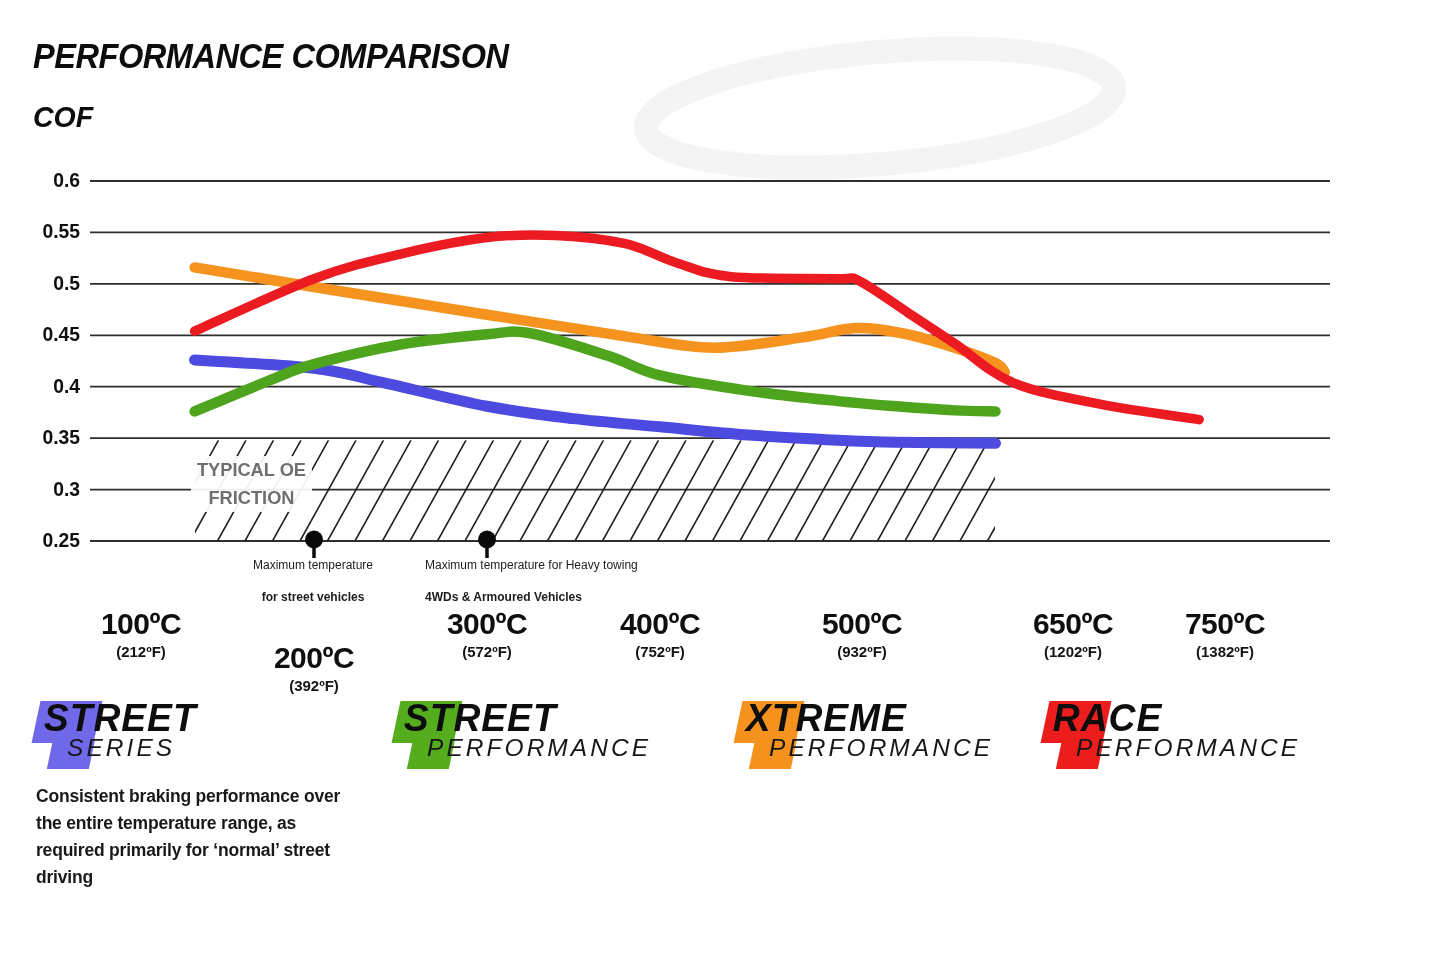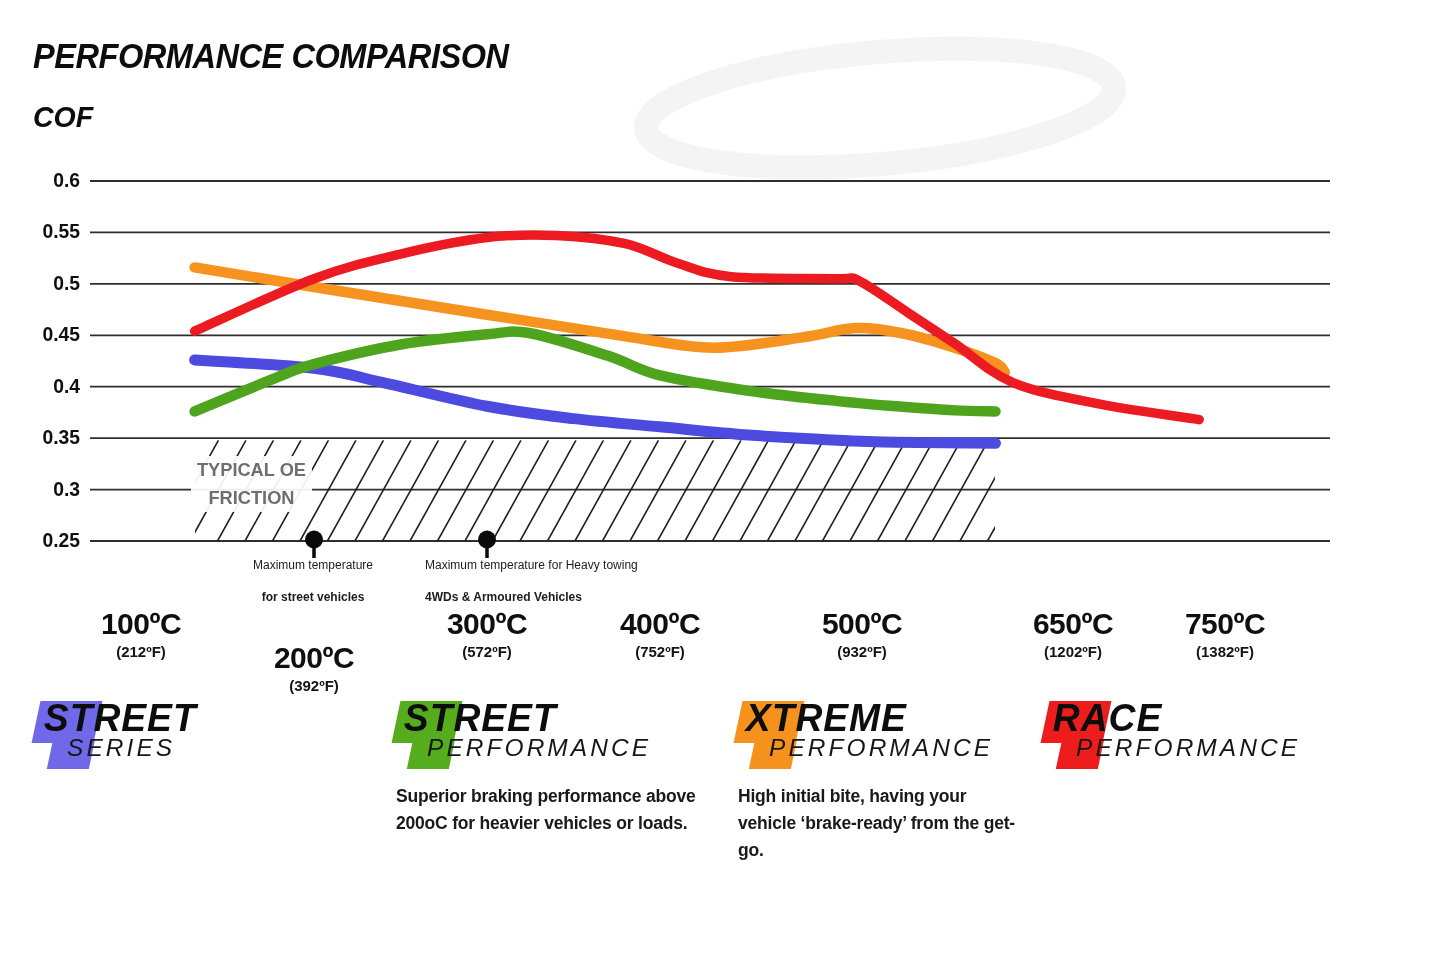--- a/index.html
+++ b/index.html
@@ -160,38 +160,37 @@
     </div>
 
   <div class="legend" id="legend">
       <div class="legend-block" style="left: 36px; width: 330px;">
         <div class="brand">
           <span class="chip" style="background: rgb(111, 104, 233);"></span>
           <span class="chip2" style="background: rgb(111, 104, 233);"></span>
           <div class="w1">STREET</div>
           <div class="w2">SERIES</div>
         </div>
+        <div class="desc">Consistent braking performance over the entire temperature range, as required primarily for ‘normal’ street driving</div>
       </div>
       <div class="legend-block" style="left: 396px; width: 322px;">
         <div class="brand">
           <span class="chip" style="background: rgb(85, 173, 30);"></span>
           <span class="chip2" style="background: rgb(85, 173, 30);"></span>
           <div class="w1">STREET</div>
           <div class="w2">PERFORMANCE</div>
         </div>
-        <div class="desc">Superior braking performance above 200oC for heavier vehicles or loads.</div>
       </div>
       <div class="legend-block" style="left: 738px; width: 285px;">
         <div class="brand">
           <span class="chip" style="background: rgb(245, 146, 30);"></span>
           <span class="chip2" style="background: rgb(245, 146, 30);"></span>
           <div class="w1">XTREME</div>
           <div class="w2">PERFORMANCE</div>
         </div>
-        <div class="desc">High initial bite, having your vehicle ‘brake-ready’ from the get-go.</div>
       </div>
       <div class="legend-block" style="left: 1045px; width: 330px;">
         <div class="brand">
           <span class="chip" style="background: rgb(238, 29, 29);"></span>
           <span class="chip2" style="background: rgb(238, 29, 29);"></span>
           <div class="w1">RACE</div>
           <div class="w2">PERFORMANCE</div>
         </div>
       </div>
     </div>

